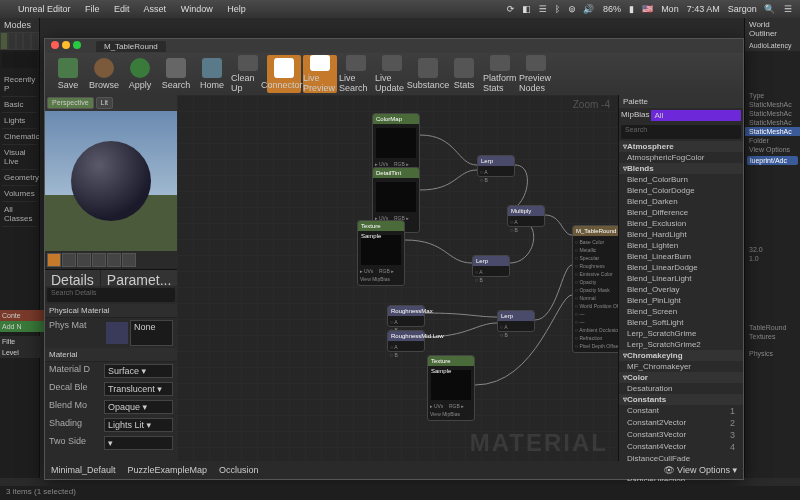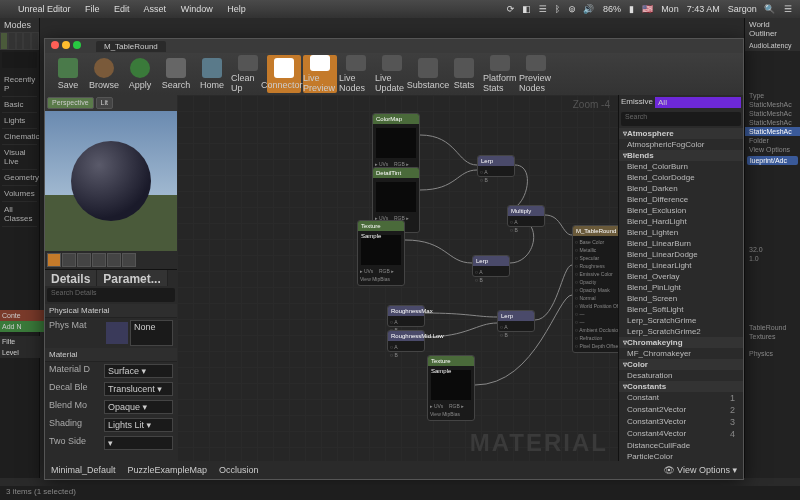--- a/index.html
+++ b/index.html
@@ -51,21 +51,21 @@
 .preview-vp { flex: 0 0 140px; background: #1a1a1a; position: relative; overflow: hidden; }
 .preview-vp .sky { position: absolute; top: 0; left: 0; right: 0; height: 60%; background: linear-gradient(#6a8ab0, #a0b8d0); }
 .preview-vp .grnd { position: absolute; bottom: 0; left: 0; right: 0; height: 40%; background: #4a5a3a; }
 .preview-vp .sphere { position: absolute; top: 50%; left: 50%; width: 80px; height: 80px; margin: -40px 0 0 -40px; border-radius: 50%; background: radial-gradient(circle at 35% 30%, #5a5a6a, #1a1a2a 70%); }
 .preview-bot { height: 18px; background: #2a2a2a; display: flex; gap: 1px; padding: 2px; }
 .preview-bot div { width: 14px; height: 14px; background: #444; border: 1px solid #555; }
 .preview-bot div:nth-child(1) { background: #c47a2a; }
 
 .details { border-top: 1px solid #111; }
 .details .tabs { height: 16px; display: flex; background: #2a2a2a; }
-.details .tabs div { padding: 2px 6px; font-size: 12px; background: #333; border-right: 1px solid #222; font-weight: bold; }
+.details .tabs div { padding: 2px 6px; font-size: 14px; background: #333; border-right: 1px solid #222; }
 .details .search { height: 14px; background: #1a1a1a; margin: 2px; border-radius: 2px; font-size: 7px; padding: 1px 4px; color: #666; }
 .details .section { padding: 2px 4px; font-size: 8px; background: #2e2e2e; border-bottom: 1px solid #222; }
 .details .row { display: flex; padding: 2px 4px; font-size: 7px; }
 .details .row .lbl { width: 55px; color: #aaa; }
 .details .row .val { flex: 1; background: #1a1a1a; padding: 1px 3px; border: 1px solid #444; }
 .details .swatch { width: 22px; height: 22px; background: #3a3a5a; margin: 2px; display: inline-block; }
 
 
 .graph { flex: 1; background: #262626; position: relative;
   background-image: linear-gradient(#2a2a2a 1px, transparent 1px), linear-gradient(90deg, #2a2a2a 1px, transparent 1px);
@@ -228,21 +228,21 @@
       <div class="btn connectors active">
         <div class="ico"></div>
         <span>Connectors</span>
       </div>
       <div class="btn livepreview active">
         <div class="ico"></div>
         <span>Live Preview</span>
       </div>
       <div class="btn livenodes">
         <div class="ico"></div>
-        <span>Live Nodes</span>
+        <span>Live Search</span>
       </div>
       <div class="btn liveupdate">
         <div class="ico"></div>
         <span>Live Update</span>
       </div>
       <div class="btn substance">
         <div class="ico"></div>
         <span>Substance</span>
       </div>
       <div class="btn stats">
@@ -423,22 +423,23 @@
               <div class="pin">○ —</div>
               <div class="pin">○ Ambient Occlusion</div>
               <div class="pin">○ Refraction</div>
               <div class="pin">○ Pixel Depth Offset</div>
             </div>
           </div>
         </div>
     </div>
 
     <div class="palette">
+      <div class="hdr">Palette</div>
       <div class="cat">
-        <span class="lbl">Emissive</span>
+        <span class="lbl">MipBias</span>
         <span class="sel">All</span>
       </div>
       <div class="search">Search</div>
       <div class="list" id="palette-list">
           <div class="grp">▿Atmosphere</div>
           <div class="itm">AtmosphericFogColor</div>
           <div class="grp">▿Blends</div>
           <div class="itm">Blend_ColorBurn</div>
           <div class="itm">Blend_ColorDodge</div>
           <div class="itm">Blend_Darken</div>

